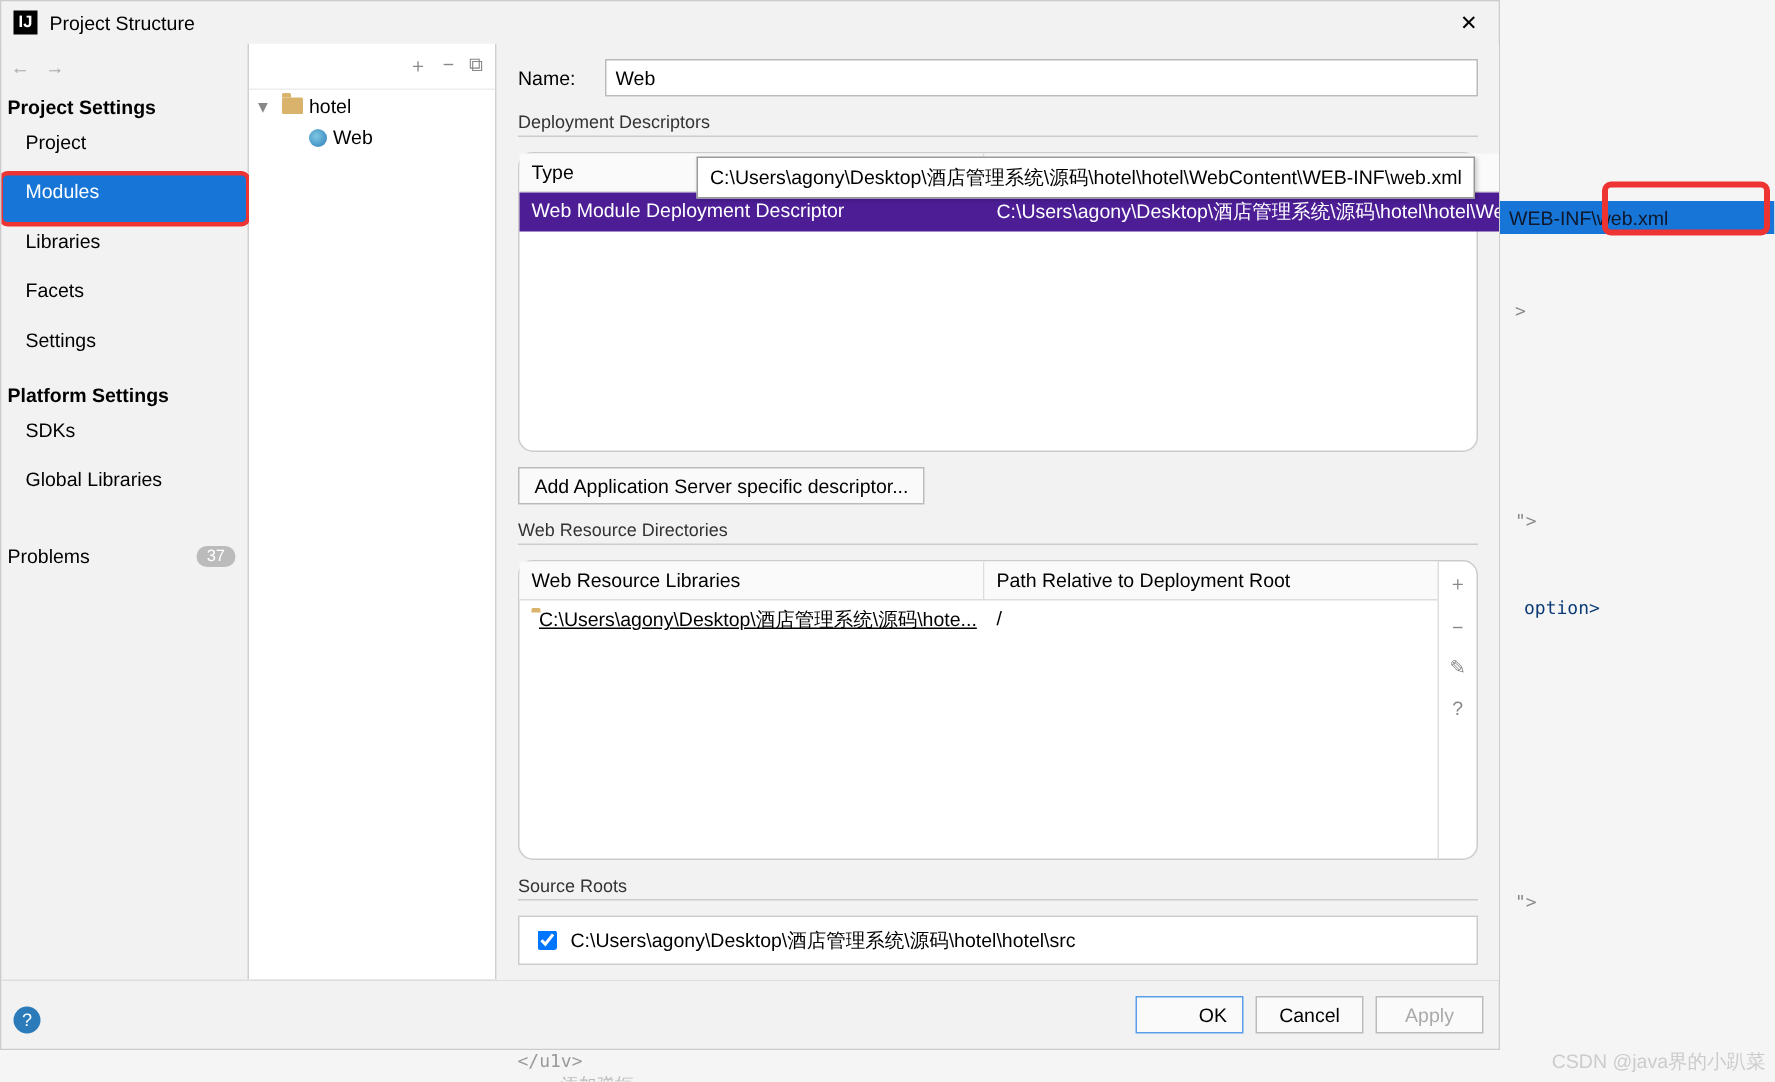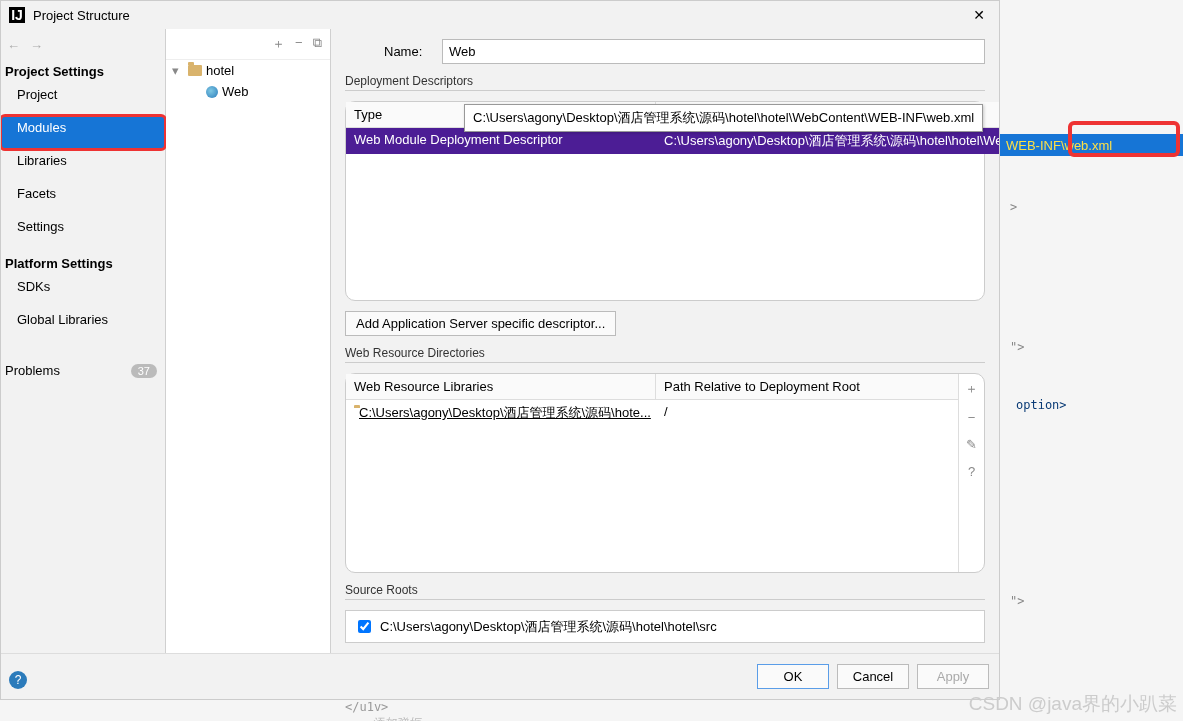--- a/index.html
+++ b/index.html
@@ -1,19 +1,19 @@
 <!DOCTYPE html>
 <html><head>
 <meta charset="utf-8">
 <style>
 * { box-sizing: border-box; font-family: "Segoe UI", Arial, sans-serif; font-size: 13px; }
 body { margin: 0; background: #f5f5f5; position: relative; width: 1183px; height: 721px; overflow: hidden; }
 .dialog { position: absolute; left: 0; top: 0; width: 1000px; height: 700px; background: #f2f2f2; border: 1px solid #ccc; display: flex; flex-direction: column; }
 .titlebar { display: flex; align-items: center; padding: 4px 8px; background: #f2f2f2; }
-.titlebar .logo { width: 16px; height: 16px; background: #000; color: #fff; font-size: 14px; display: flex; align-items: center; justify-content: center; margin-right: 8px; font-weight: bold; }
+.titlebar .logo { width: 16px; height: 16px; background: #000; color: #fff; font-size: 11px; display: flex; align-items: center; justify-content: center; margin-right: 8px; font-weight: bold; }
 .titlebar .title { flex: 1; }
 .titlebar .closex { cursor: pointer; font-size: 14px; padding: 2px 6px; }
 .body { flex: 1; display: flex; overflow: hidden; }
 .leftnav { width: 165px; border-right: 1px solid #d0d0d0; background: #f2f2f2; display: flex; flex-direction: column; padding-top: 4px; }
 .navarrows { padding: 4px 6px; display: flex; gap: 10px; color: #aaa; }
 .navarrows span { cursor: pointer; }
 .navhead { font-weight: bold; padding: 8px 8px 4px 4px; }
 .navitem { padding: 4px 4px 14px 16px; cursor: pointer; }
 .navitem.selected { background: #1675d6; color: #fff; }
 .navitem.highlighted-red { outline: 3px solid #e33; border-radius: 4px; outline-offset: -1px; }
@@ -21,47 +21,47 @@
 .badge { background: #bbb; color: #fff; border-radius: 9px; font-size: 11px; padding: 1px 7px; }
 .midtree { width: 165px; border-right: 1px solid #d0d0d0; background: #fff; display: flex; flex-direction: column; }
 .treetoolbar { display: flex; justify-content: flex-end; gap: 10px; padding: 6px 8px; border-bottom: 1px solid #eee; color: #888; }
 .treetoolbar span { cursor: pointer; }
 .treenode { padding: 3px 4px; display: flex; align-items: center; gap: 4px; cursor: pointer; }
 .treenode .arrow { color: #888; width: 12px; display: inline-block; }
 .ico-folder { width: 14px; height: 11px; background: #d9b36c; border-radius: 1px; display: inline-block; position: relative; }
 .ico-folder:before { content: ""; position: absolute; top: -3px; left: 0; width: 6px; height: 3px; background: #d9b36c; border-radius: 1px 1px 0 0; }
 .ico-web { width: 12px; height: 12px; border-radius: 50%; background: radial-gradient(circle at 40% 40%, #7ec8e3, #2b7bbb); display: inline-block; }
 .rightpane { flex: 1; background: #f2f2f2; padding: 10px 14px; overflow-y: auto; display: flex; flex-direction: column; gap: 10px; }
-.row { display: flex; align-items: center; gap: 8px; margin-left: 39px; }
+.row { display: flex; align-items: center; gap: 8px; }
 .row label { width: 50px; }
 input[type=text].wide { flex: 1; padding: 4px 6px; border: 1px solid #bbb; background: #fff; }
 .section-label { font-size: 12px; color: #333; border-bottom: 1px solid #ccc; padding-bottom: 2px; }
 .tablewrap { display: flex; border: 1px solid #ccc; background: #fff; }
 .tablewrap.h180 { height: 200px; border-radius: 10px; }
 .tablemain { flex: 1; display: flex; flex-direction: column; }
 .theader { display: flex; border-bottom: 1px solid #ddd; }
 .theader .th { padding: 5px 8px; border-right: 1px solid #ddd; background: #fafafa; }
 .theader .th:last-child { border-right: none; }
 .trow { display: flex; }
 .trow .td { padding: 4px 8px; overflow: hidden; white-space: nowrap; text-overflow: ellipsis; }
 .trow.selected { background: #4c1d95; color: #fff; }
 .sideicons { width: 26px; border-left: 1px solid #ddd; display: flex; flex-direction: column; align-items: center; gap: 12px; padding-top: 6px; color: #888; }
 .sideicons span { cursor: pointer; }
 .btn { padding: 4px 10px; border: 1px solid #bbb; background: #fafafa; cursor: pointer; }
 .srcroot { border: 1px solid #ccc; background: #fff; padding: 6px 8px; display: flex; align-items: center; gap: 6px; }
 .bottombar { display: flex; justify-content: flex-end; gap: 8px; padding: 10px; border-top: 1px solid #ddd; background: #f2f2f2; }
 .bottombar .btn { min-width: 72px; text-align: center; }
-.bottombar .btn.primary { border: 1px solid #5a9de8; }
+.bottombar .btn.primary { border: 1px solid #5a9de8; text-align: right; }
 .bottombar .btn.disabled { color: #aaa; }
 .helpicon { position: absolute; left: 8px; bottom: 10px; width: 18px; height: 18px; border-radius: 50%; background: #2b7bbb; color: #fff; display: flex; align-items: center; justify-content: center; font-size: 12px; cursor: pointer; }
 .tooltip-box { position: absolute; background: #fff; border: 1px solid #999; padding: 4px 8px; box-shadow: 1px 1px 3px rgba(0,0,0,0.2); white-space: nowrap; z-index: 50; }
-.overflow-strip { position: absolute; left: 1000px; top: 134px; height: 22px; background: #1675d6; color: #fde047; display: flex; align-items: center; padding: 0 6px; white-space: nowrap; width: 183px; overflow: hidden; }
+.overflow-strip { position: absolute; left: 1000px; top: 134px; height: 22px; background: #1675d6; color: #0f172a; display: flex; align-items: center; padding: 0 6px; white-space: nowrap; width: 183px; overflow: hidden; }
 .redbox2 { position: absolute; border: 4px solid #e33; border-radius: 6px; left: 1068px; top: 121px; width: 112px; height: 36px; z-index: 60; pointer-events: none; }
 .bg-code { position: absolute; color: #888; font-family: monospace; font-size: 12px; }
-.watermark { position: absolute; right: 6px; bottom: 4px; color: #ccc; font-size: 19px; text-align: right; }
+.watermark { position: absolute; right: 6px; bottom: 4px; color: #ccc; font-size: 13px; text-align: right; }
 </style>
 </head>
 <body>
 
 <div class="bg-code" style="left:1010px;top:200px;">&gt;</div>
 <div class="bg-code" style="left:1010px;top:340px;">"&gt;</div>
 <div class="bg-code" style="left:1016px;top:398px;color:#0a3b76;">option&gt;</div>
 <div class="bg-code" style="left:1010px;top:594px;">"&gt;</div>
 <div class="bg-code" style="left:345px;top:700px;color:#999;">&lt;/u1v&gt;</div>
 <div class="bg-code" style="left:372px;top:715px;color:#bbb;font-style:italic;">添加弹框</div>

